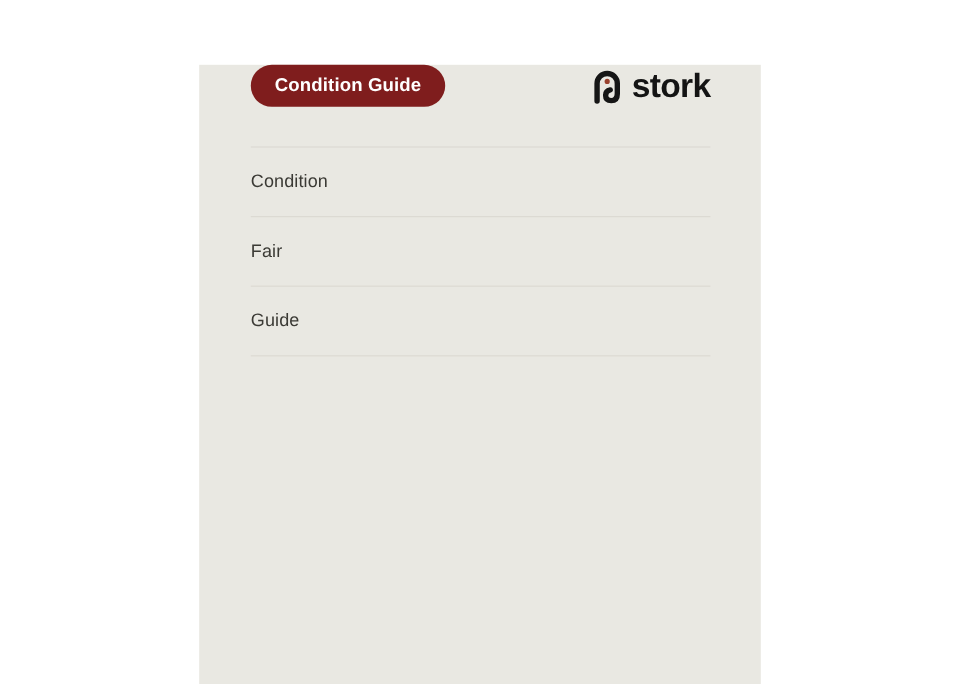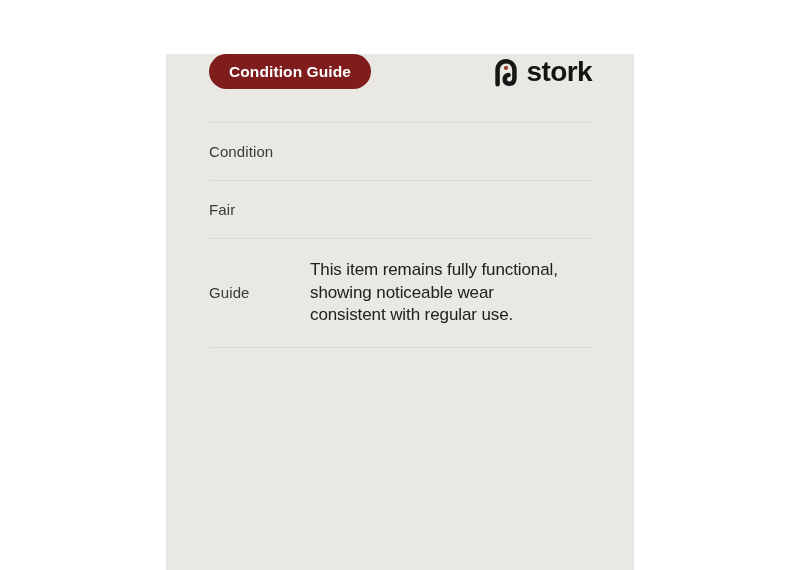--- a/index.html
+++ b/index.html
@@ -94,18 +94,15 @@
   <div class="row">
     <div class="row-label">Condition</div>
   </div>
 
   <div class="row">
     <div class="row-label">Fair</div>
   </div>
 
   <div class="row">
     <div class="row-label">Guide</div>
-    <div class="row-desc">This item remains fully functional,
-showing noticeable wear
-consistent with regular use.</div>
   </div>
 </div>
 </div>
 
 </body></html>

